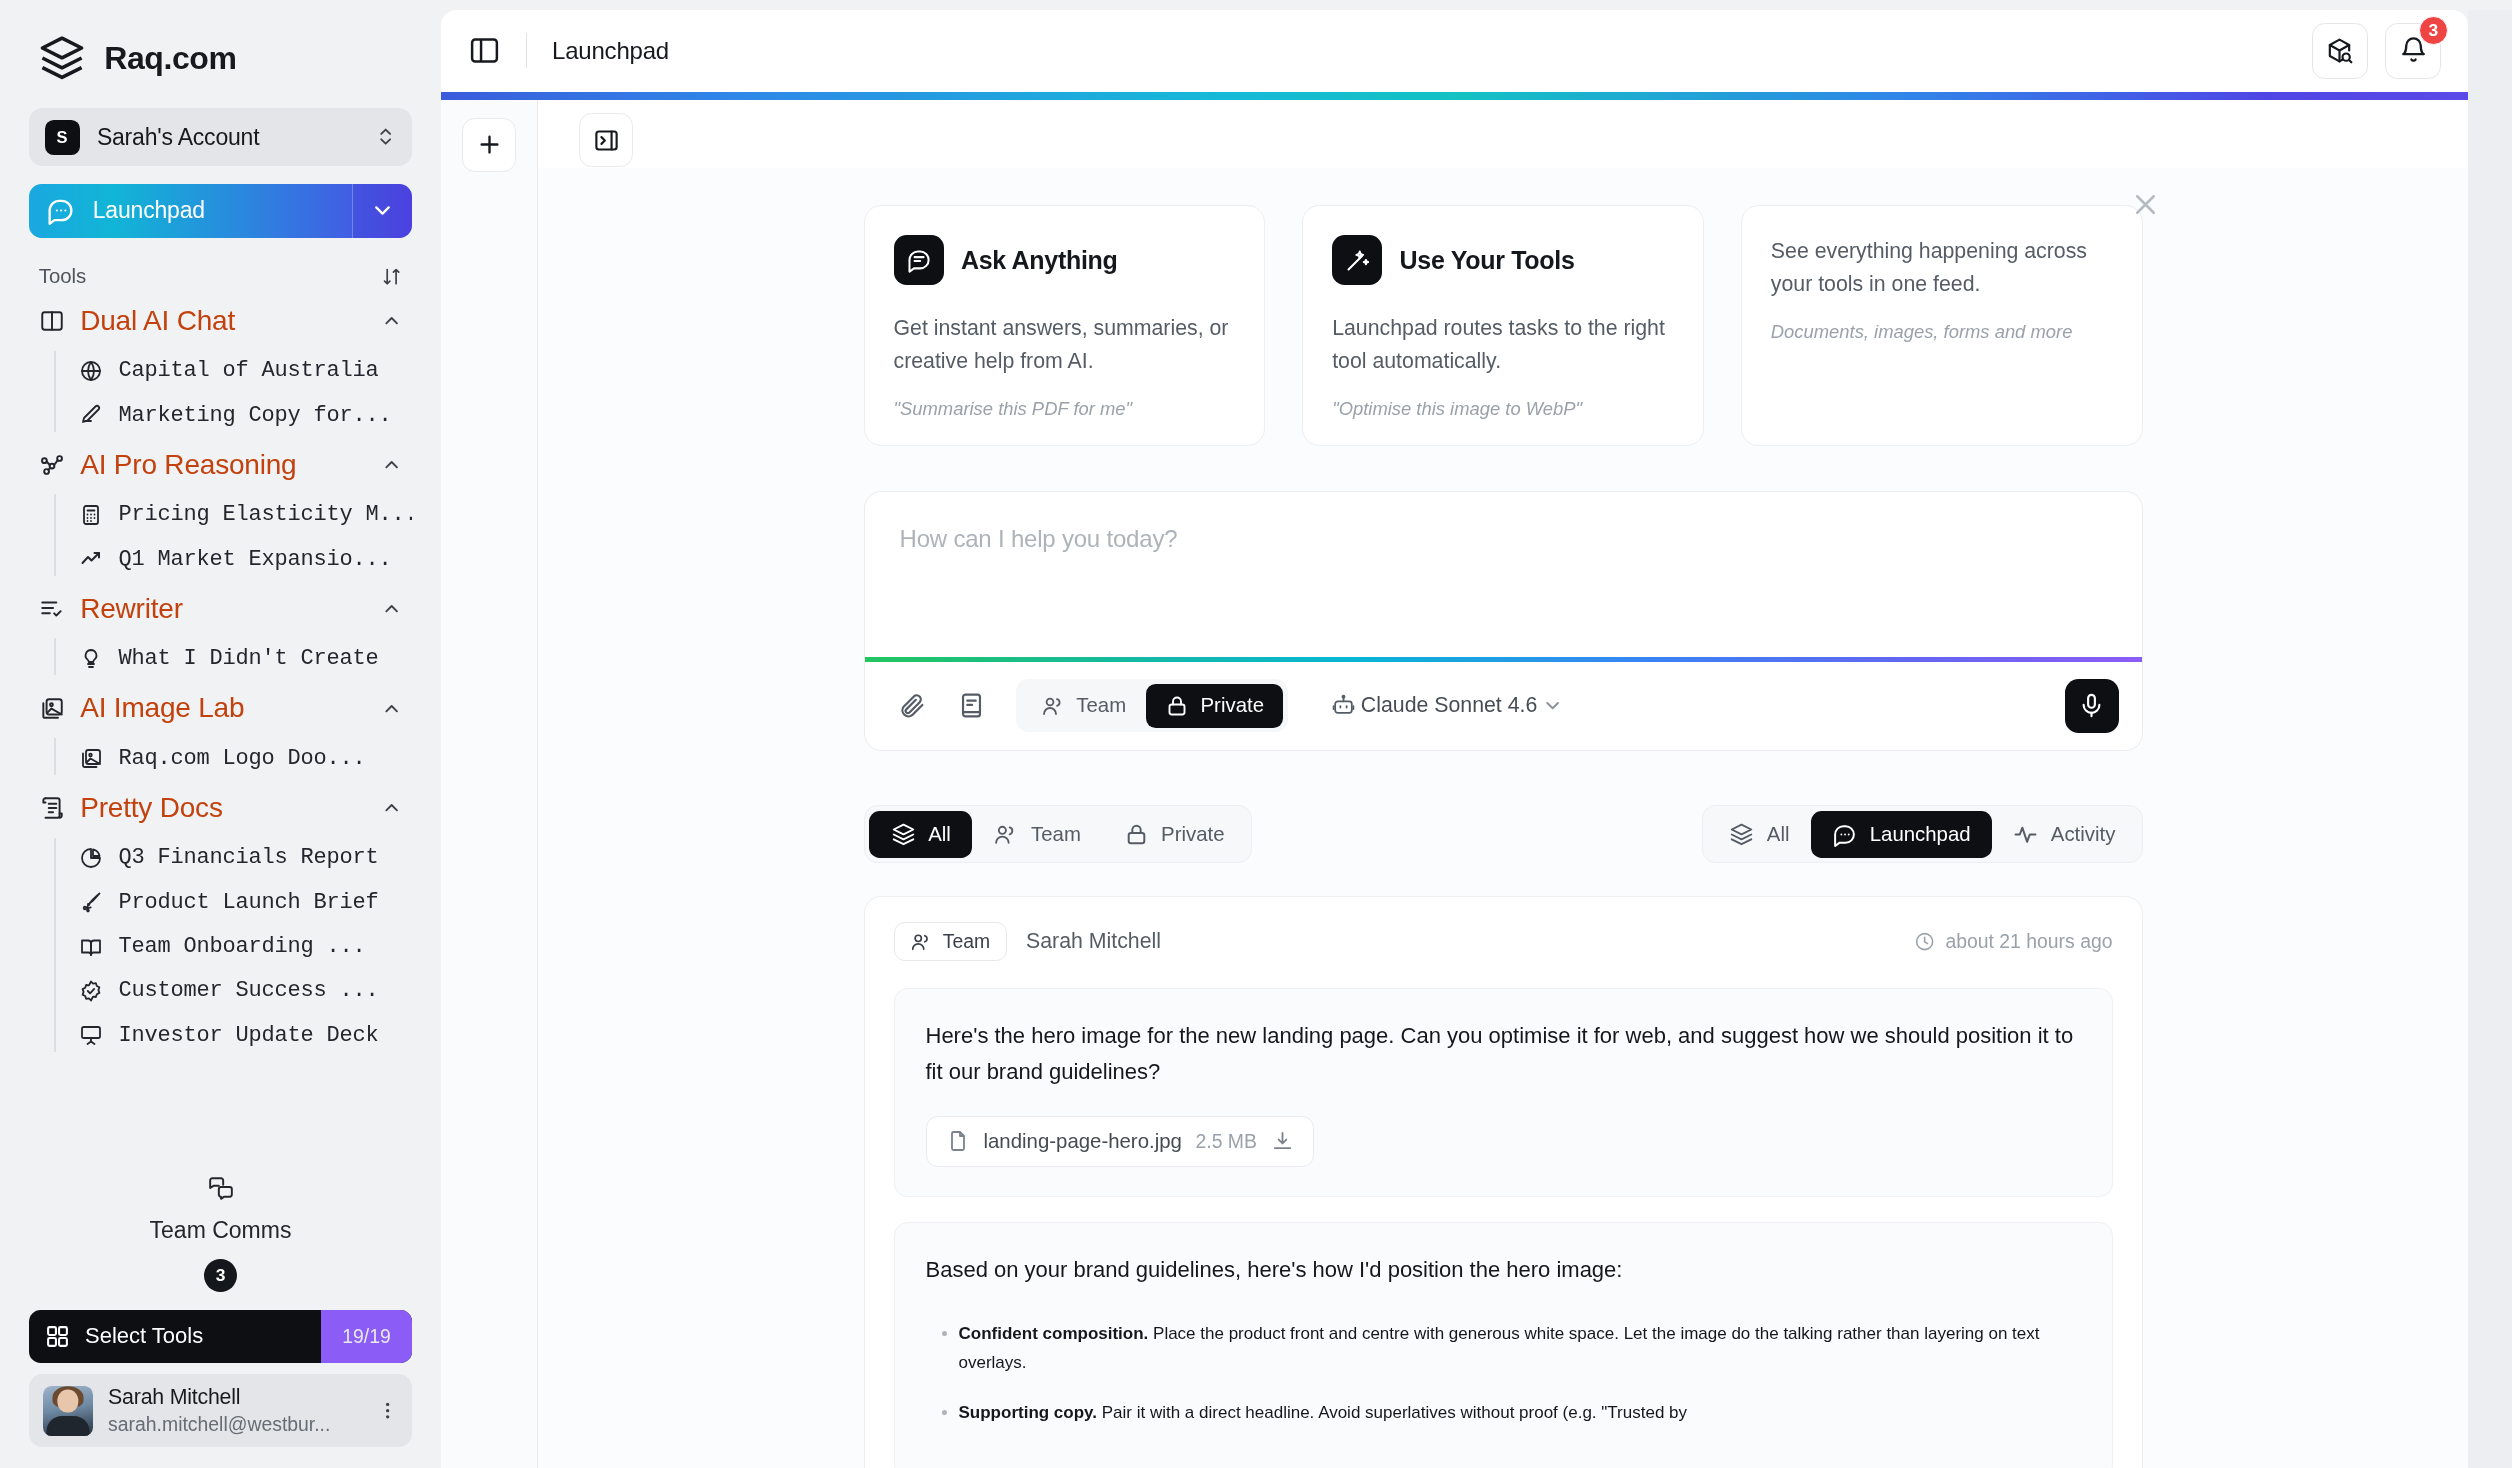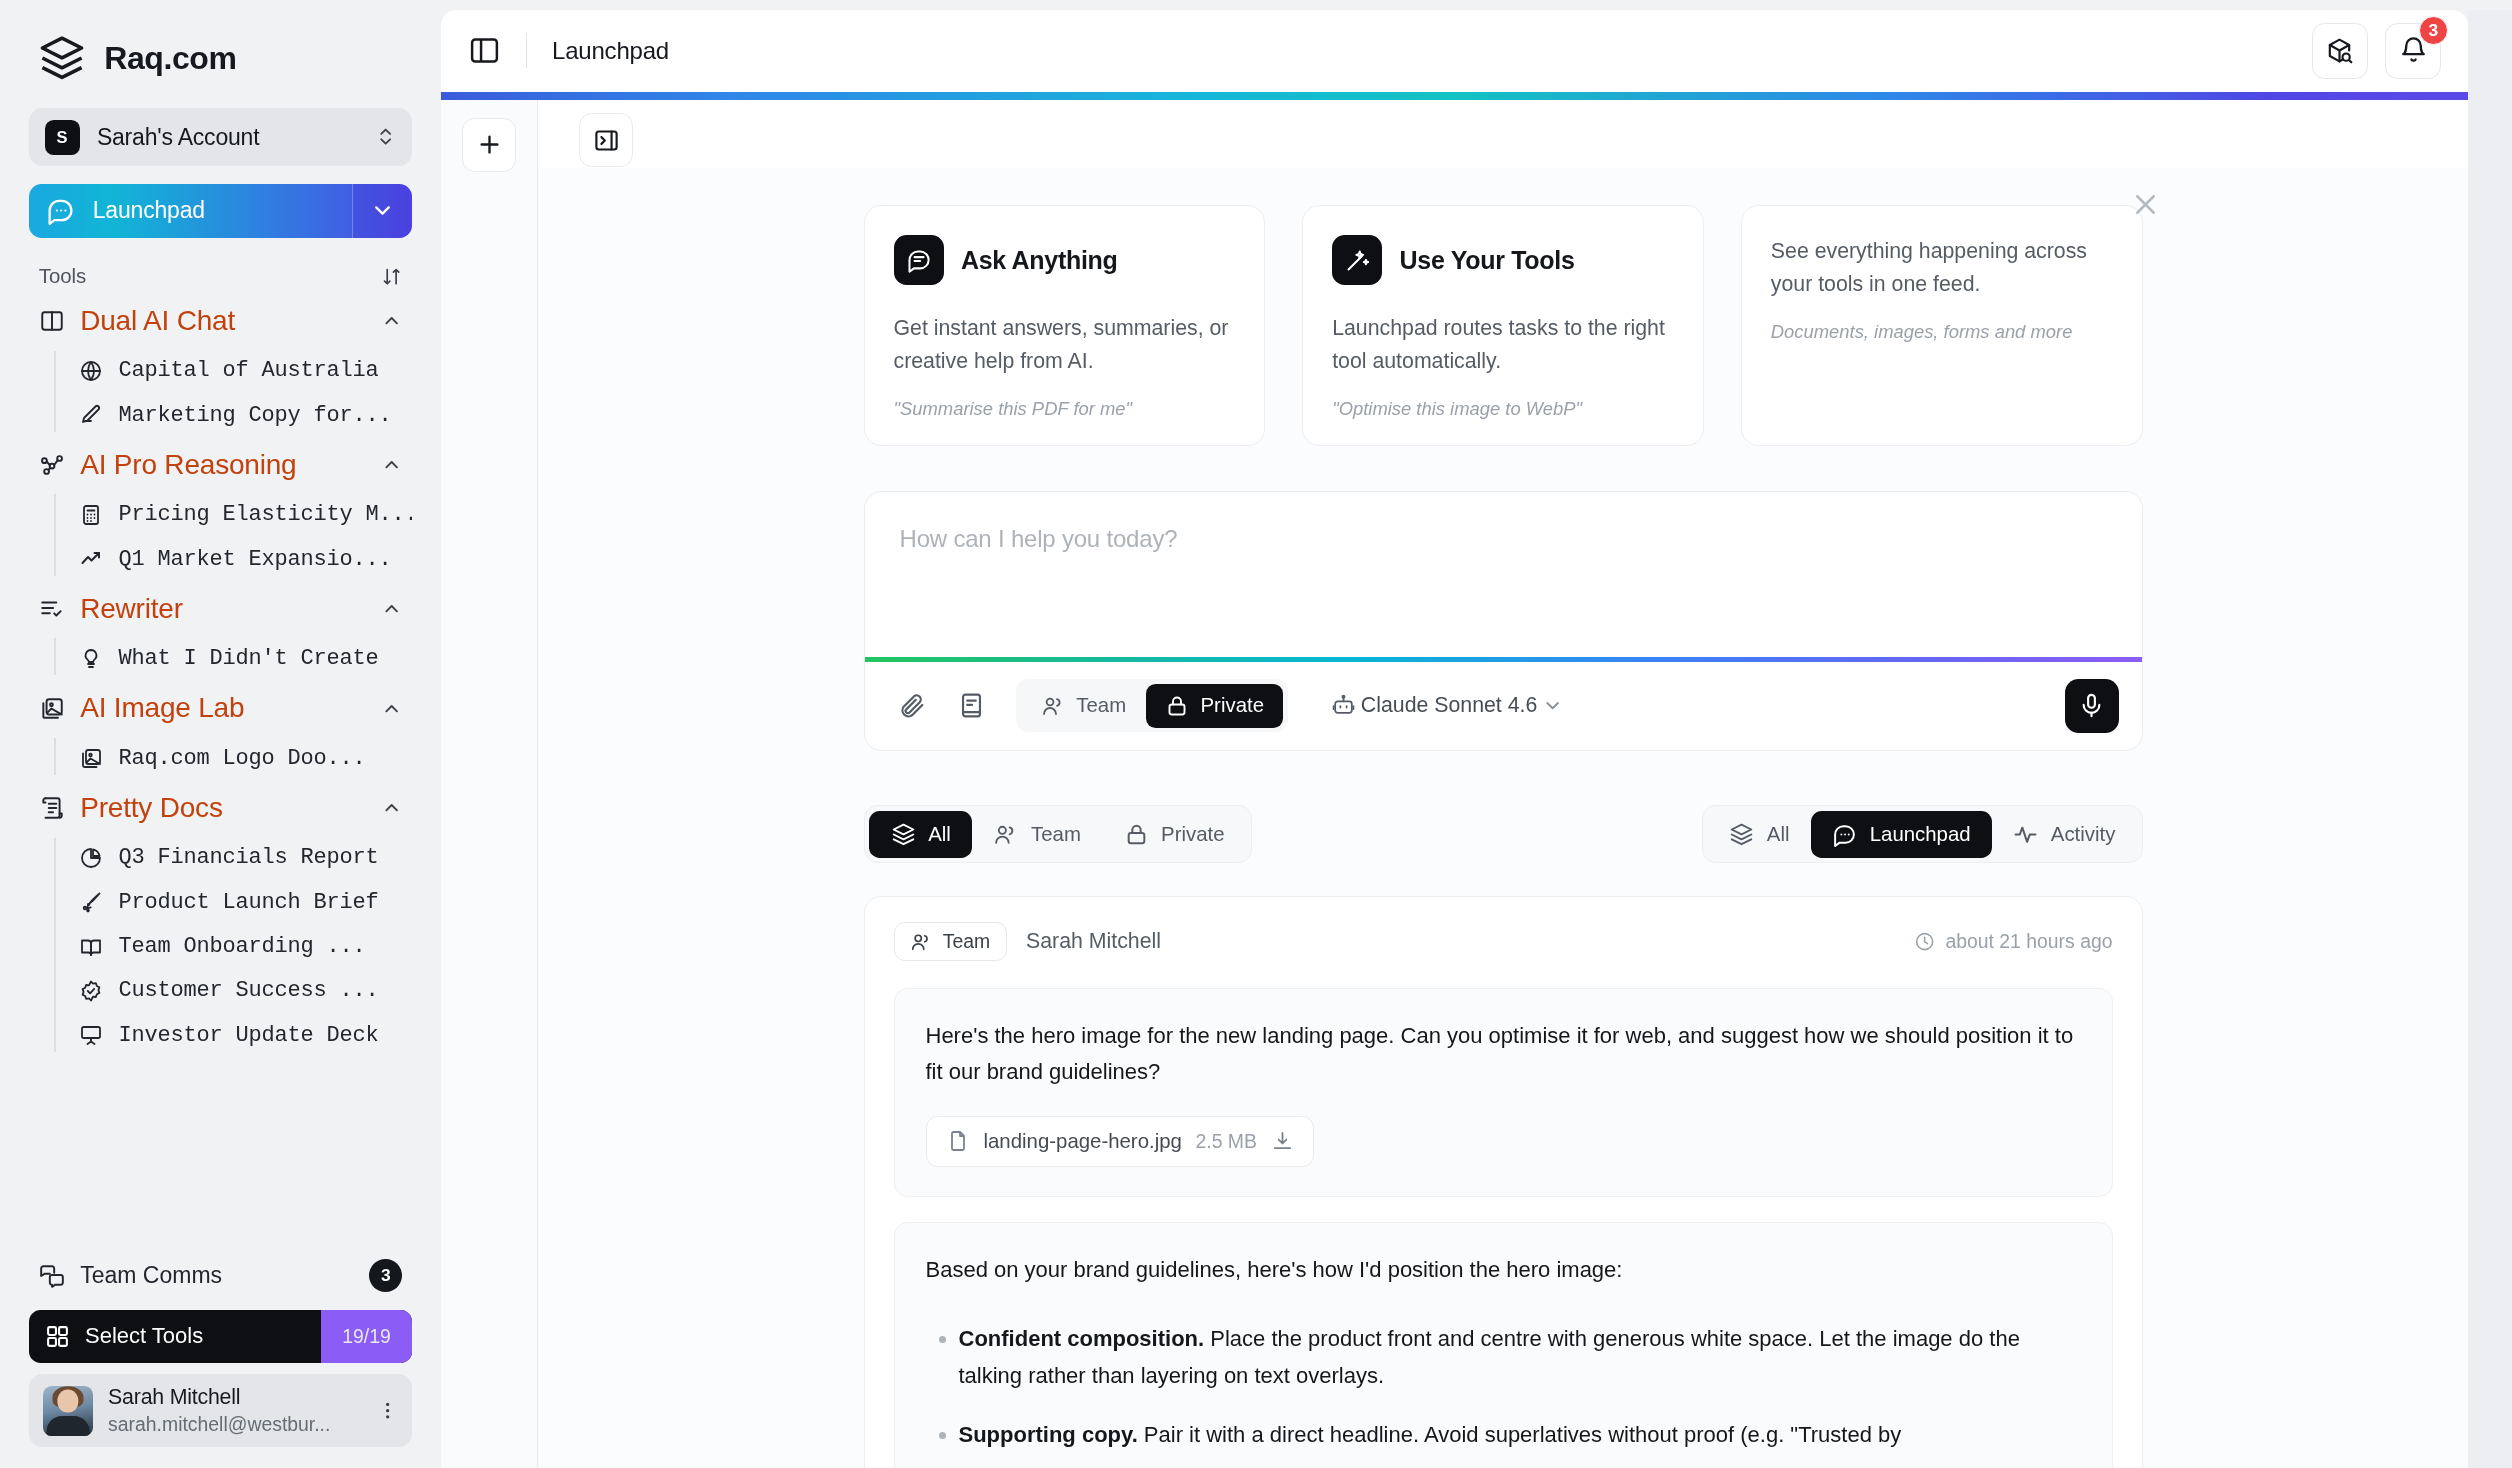--- a/index.html
+++ b/index.html
@@ -80,21 +80,21 @@
   }
   .child {
     display: flex; align-items: center; gap: 15.5px;
     padding: 9.7px 9.7px 9.7px 25px; cursor: pointer;
   }
   .child .ic { width: 24px; height: 24px; flex:0 0 24px; color: #23272d; }
   .child-label { font-size: 22px; color: #23272d; letter-spacing: -0.2px; white-space: nowrap; }
 
   .comms-row {
     display: flex; align-items: center; gap: 15.5px;
-    padding: 11.6px 9.7px; cursor: pointer; margin-top: 3.9px;
+    padding: 11.6px 9.7px; cursor: pointer; margin-top: 3.9px; flex-direction: column;
   }
   .comms-row .ic { width: 26px; height: 26px; flex:0 0 26px; color: #23272d; }
   .comms-label { flex: 1; font-size: 23px; color: #23272d; }
   .comms-badge {
     width: 33px; height: 33px; border-radius: 50%;
     background: #14171b; color: #fff; font-size: 17.4px; font-weight: 600;
     display: flex; align-items: center; justify-content: center;
   }
 
   .select-tools {
@@ -318,21 +318,21 @@
   .attach-name { font-size: 20.4px; color: #454b53; }
   .attach-size { font-size: 19.4px; color: #9aa1aa; }
   .attach svg.dl { width: 23px; height: 23px; color: #7b828b; }
 
   .answer {
     margin-top: 25px; background: #fafbfc; border: 1px solid #eef0f3;
     border-radius: 13.6px; padding: 29px 31px;
   }
   .answer-lead { font-size: 22px; color: #14171b; line-height: 1.6; }
   .answer-list { margin-top: 33px; padding-left: 33px; }
-  .answer-list li { font-size: 22px; line-height: 1.7; color: #14171b; margin-bottom: 21.3px; }
+  .answer-list li { font-size: 17px; line-height: 1.7; color: #14171b; margin-bottom: 21.3px; }
   .answer-list li::marker { color: #aeb3ba; }
   .answer-list b { font-weight: 700; }
 
   .scrollbar-track {
     position: absolute; right: 0; top: 9.7px; bottom: 0; width: 44px;
     background: #eceef1;
   }
 </style>
 </head>
 <body>

